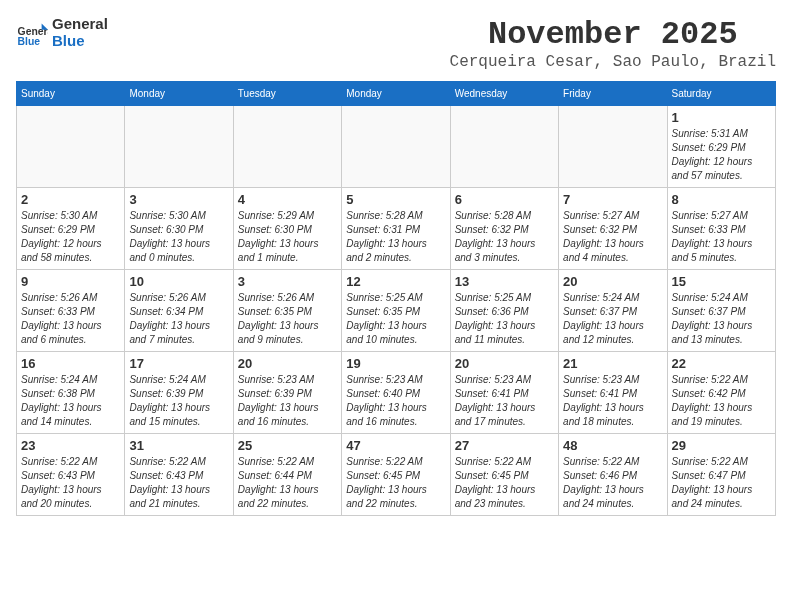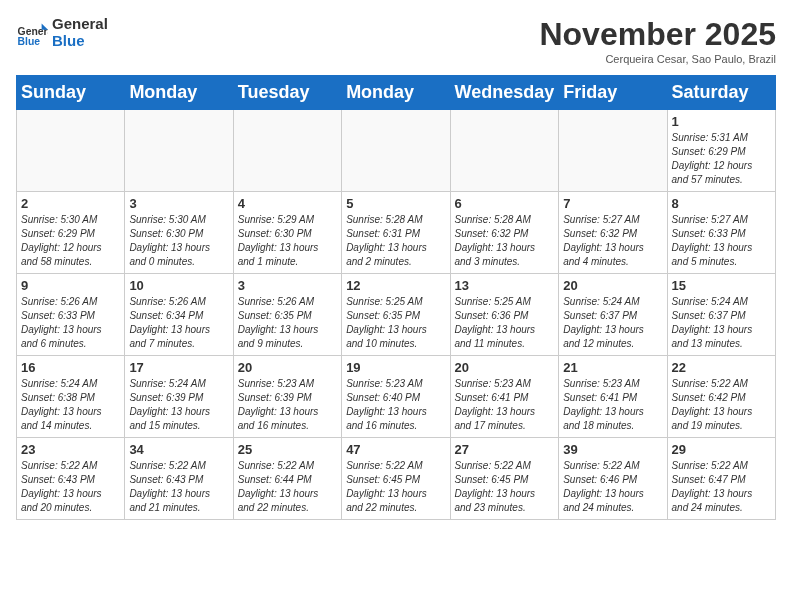--- a/index.html
+++ b/index.html
@@ -19,41 +19,42 @@
     .logo {
       display: flex;
       align-items: center;
       gap: 4px;
     }
     .logo-icon {
       width: 32px;
       height: 32px;
     }
     .title-block {
-      text-align: right;
+      text-align: center;
+      font-family: Liberation Mono, monospace;
     }
     .month-title {
       font-size: 32px;
       font-weight: bold;
       color: #333;
     }
     .location {
-      font-size: 11px;
+      font-size: 16px;
       color: #555;
     }
     .calendar {
       width: 100%;
       border-collapse: collapse;
       border: 1px solid #ccc;
     }
     .calendar th {
       background: #1a6fc4;
       color: #fff;
-      font-size: 18px;
-      font-weight: bold;
+      font-size: 10px;
+      font-weight: normal;
       padding: 6px 4px;
       text-align: left;
       border: 1px solid #1a6fc4;
     }
     .calendar td {
       vertical-align: top;
       border: 1px solid #ccc;
       padding: 4px;
       width: calc(100% / 7);
       min-height: 70px;
@@ -212,37 +213,37 @@
           <span class="day-number">22</span>
           <div class="day-info">Sunrise: 5:22 AM<br>Sunset: 6:42 PM<br>Daylight: 13 hours and 19 minutes.</div>
         </td>
       </tr>
       <tr>
         <td>
           <span class="day-number">23</span>
           <div class="day-info">Sunrise: 5:22 AM<br>Sunset: 6:43 PM<br>Daylight: 13 hours and 20 minutes.</div>
         </td>
         <td>
-          <span class="day-number">34</span>
+          <span class="day-number">31</span>
           <div class="day-info">Sunrise: 5:22 AM<br>Sunset: 6:43 PM<br>Daylight: 13 hours and 21 minutes.</div>
         </td>
         <td>
           <span class="day-number">25</span>
           <div class="day-info">Sunrise: 5:22 AM<br>Sunset: 6:44 PM<br>Daylight: 13 hours and 22 minutes.</div>
         </td>
         <td>
           <span class="day-number">47</span>
           <div class="day-info">Sunrise: 5:22 AM<br>Sunset: 6:45 PM<br>Daylight: 13 hours and 22 minutes.</div>
         </td>
         <td>
           <span class="day-number">27</span>
           <div class="day-info">Sunrise: 5:22 AM<br>Sunset: 6:45 PM<br>Daylight: 13 hours and 23 minutes.</div>
         </td>
         <td>
-          <span class="day-number">39</span>
+          <span class="day-number">48</span>
           <div class="day-info">Sunrise: 5:22 AM<br>Sunset: 6:46 PM<br>Daylight: 13 hours and 24 minutes.</div>
         </td>
         <td>
           <span class="day-number">29</span>
           <div class="day-info">Sunrise: 5:22 AM<br>Sunset: 6:47 PM<br>Daylight: 13 hours and 24 minutes.</div>
         </td>
       </tr>
     </tbody>
 </table>
 

